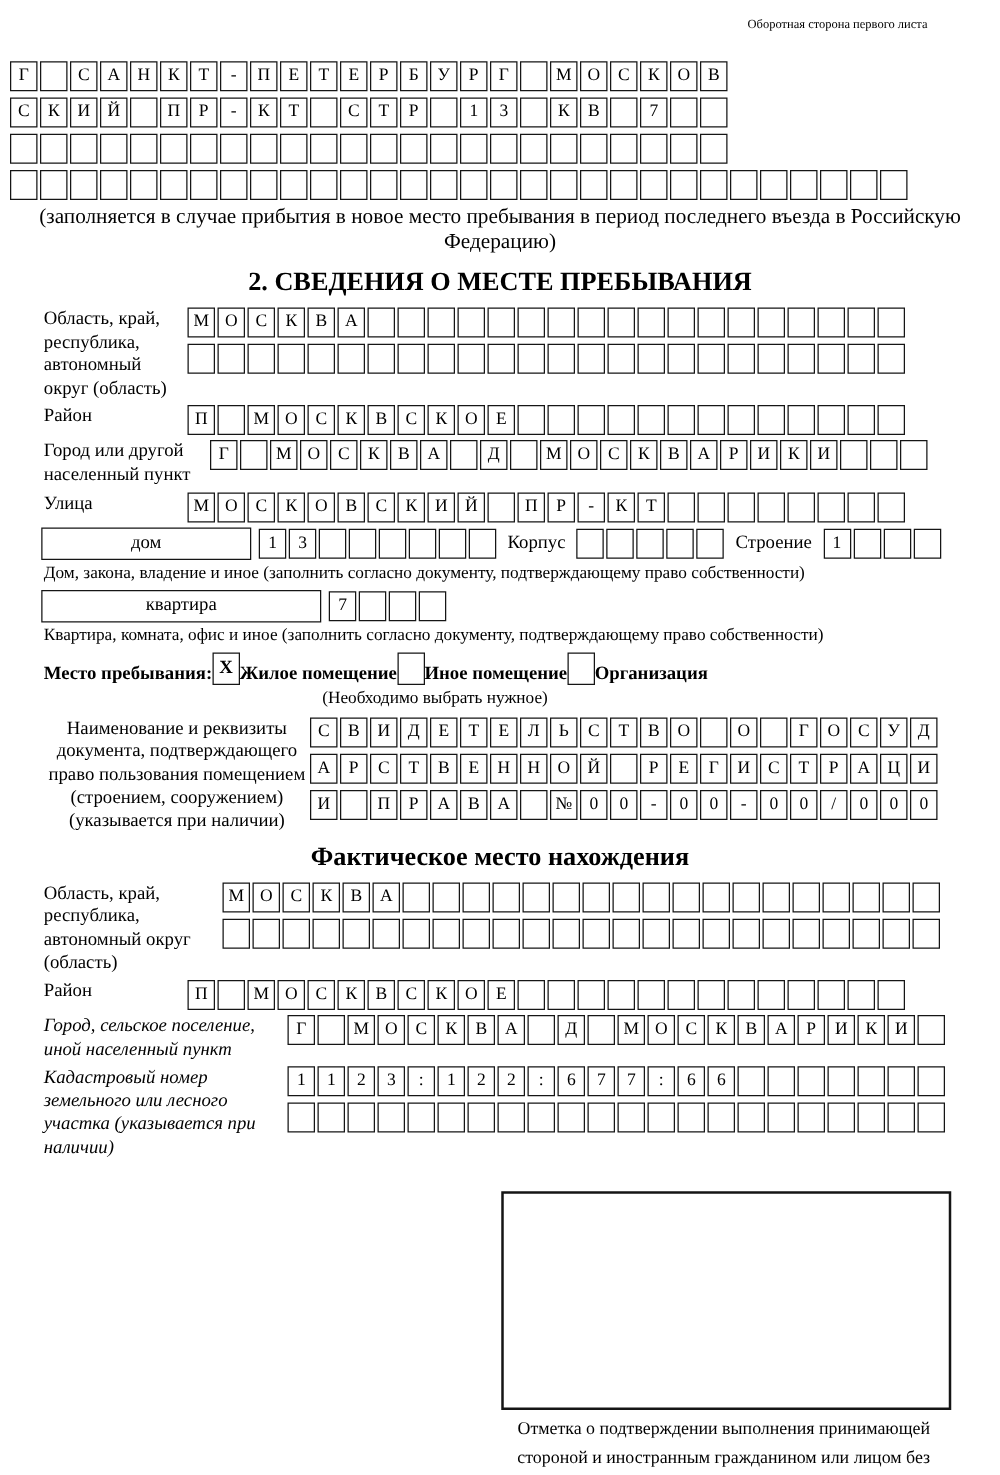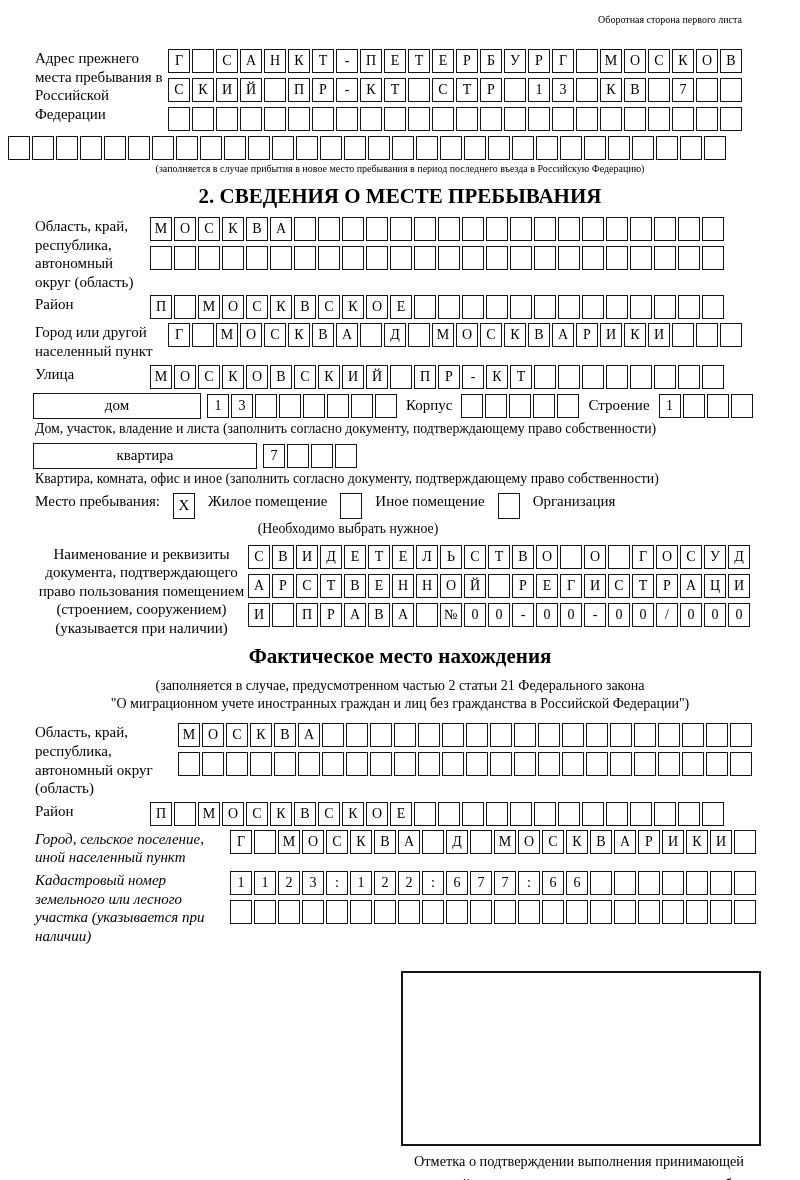--- a/index.html
+++ b/index.html
@@ -14,53 +14,52 @@
   .gridcol { display:flex; flex-direction:column; gap:5px; }
   .cellrow { display:flex; gap:2px; }
   .cell { display:inline-flex; align-items:center; justify-content:center;
           width:22px; height:24px; flex:0 0 auto; box-sizing:border-box;
           border:1.5px solid #151515; font-size:14px; }
 
   .w160 { width:160px; } .w142 { width:142px; } .w170 { width:170px; }
   .w222 { width:222px;font-style:italic; } .w240 { width:240px;text-align:center; }
 
   .fullrow { margin-top:5px; }
-  .caption-center { text-align:center; font-size:10px; margin:3px 0 10px 0; }
+  .caption-center { text-align:center; font-size:17px; margin:3px 0 10px 0; }
   .caption-left { font-size:13.8px; margin:2px 0 6px 27px; }
 
   .sec-title { text-align:center; font-weight:bold; font-size:21px; margin:6px 0 8px 0; }
 
   .boxed-label { box-sizing:border-box; border:1.5px solid #151515; height:26px;
                  display:inline-flex; align-items:center; justify-content:center;
                  font-size:15px; flex:0 0 auto; }
   .inline-row { display:flex; align-items:center; margin-left:25px; margin-bottom:2px; }
   .small-label { font-size:15px; padding:0 9px; }
 
-  .mesto-row { display:flex; align-items:flex-start; gap:13px; margin:6px 0 2px 27px; font-size:15px; }
+  .mesto-row { display:flex; align-items:flex-end; margin:6px 0 2px 27px; font-size:15px;font-weight:bold; }
   .chk { width:22px; height:26px; box-sizing:border-box; border:1.5px solid #151515;
          display:inline-flex; align-items:center; justify-content:center; font-size:15px; flex:0 0 auto; }
   .mesto-note { text-align:center; width:680px; font-size:13.8px; margin-bottom:8px; }
 
   .fact-note { text-align:center; font-size:14px; line-height:1.32; }
   .fact-title { }
   .notes-block { margin:8px 0 10px 0; }
 
   .stamp-wrap { margin-left:385px; margin-top:26px; width:372px; }
   .stamp-box { width:360px; height:175px; box-sizing:border-box; border:2px solid #151515; margin-left:8px; }
   .stamp-caption { text-align:center; font-size:14.3px; line-height:1.55; margin-top:4px; }
 </style>
 </head>
 <body>
 
 <div class="page">
 
   <div class="header-note">Оборотная сторона первого листа</div>
 
   <div class="frow">
-    <div class="flabel w160">Адрес прежнего места пребывания в Российской Федерации</div>
     <div class="gridcol">
       <div class="cellrow">
           <span class="cell">Г</span>
           <span class="cell"></span>
           <span class="cell">С</span>
           <span class="cell">А</span>
           <span class="cell">Н</span>
           <span class="cell">К</span>
           <span class="cell">Т</span>
           <span class="cell">-</span>
@@ -340,21 +339,21 @@
         <span class="cell"></span>
       </div>
     <div class="small-label">Строение</div>
     <div class="cellrow">
         <span class="cell">1</span>
         <span class="cell"></span>
         <span class="cell"></span>
         <span class="cell"></span>
       </div>
   </div>
-  <div class="caption-left">Дом, участок, владение и листа (заполнить согласно документу, подтверждающему право собственности)</div>
+  <div class="caption-left">Дом, закона, владение и иное (заполнить согласно документу, подтверждающему право собственности)</div>
 
   <div class="inline-row">
     <div class="boxed-label" style="width:224px;">квартира</div>
     <div class="cellrow" style="margin-left:6px;">
         <span class="cell">7</span>
         <span class="cell"></span>
         <span class="cell"></span>
         <span class="cell"></span>
       </div>
   </div>
@@ -440,24 +439,20 @@
           <span class="cell">0</span>
           <span class="cell">/</span>
           <span class="cell">0</span>
           <span class="cell">0</span>
           <span class="cell">0</span>
         </div>
     </div>
   </div>
 
   <div class="sec-title fact-title">Фактическое место нахождения</div>
-  <div class="notes-block">
-    <div class="fact-note">(заполняется в случае, предусмотренном частью 2 статьи 21 Федерального закона</div>
-    <div class="fact-note">"О миграционном учете иностранных граждан и лиц без гражданства в Российской Федерации")</div>
-  </div>
 
   <div class="frow">
     <div class="flabel w170">Область, край, республика, автономный округ (область)</div>
     <div class="gridcol">
       <div class="cellrow">
           <span class="cell">М</span>
           <span class="cell">О</span>
           <span class="cell">С</span>
           <span class="cell">К</span>
           <span class="cell">В</span>

